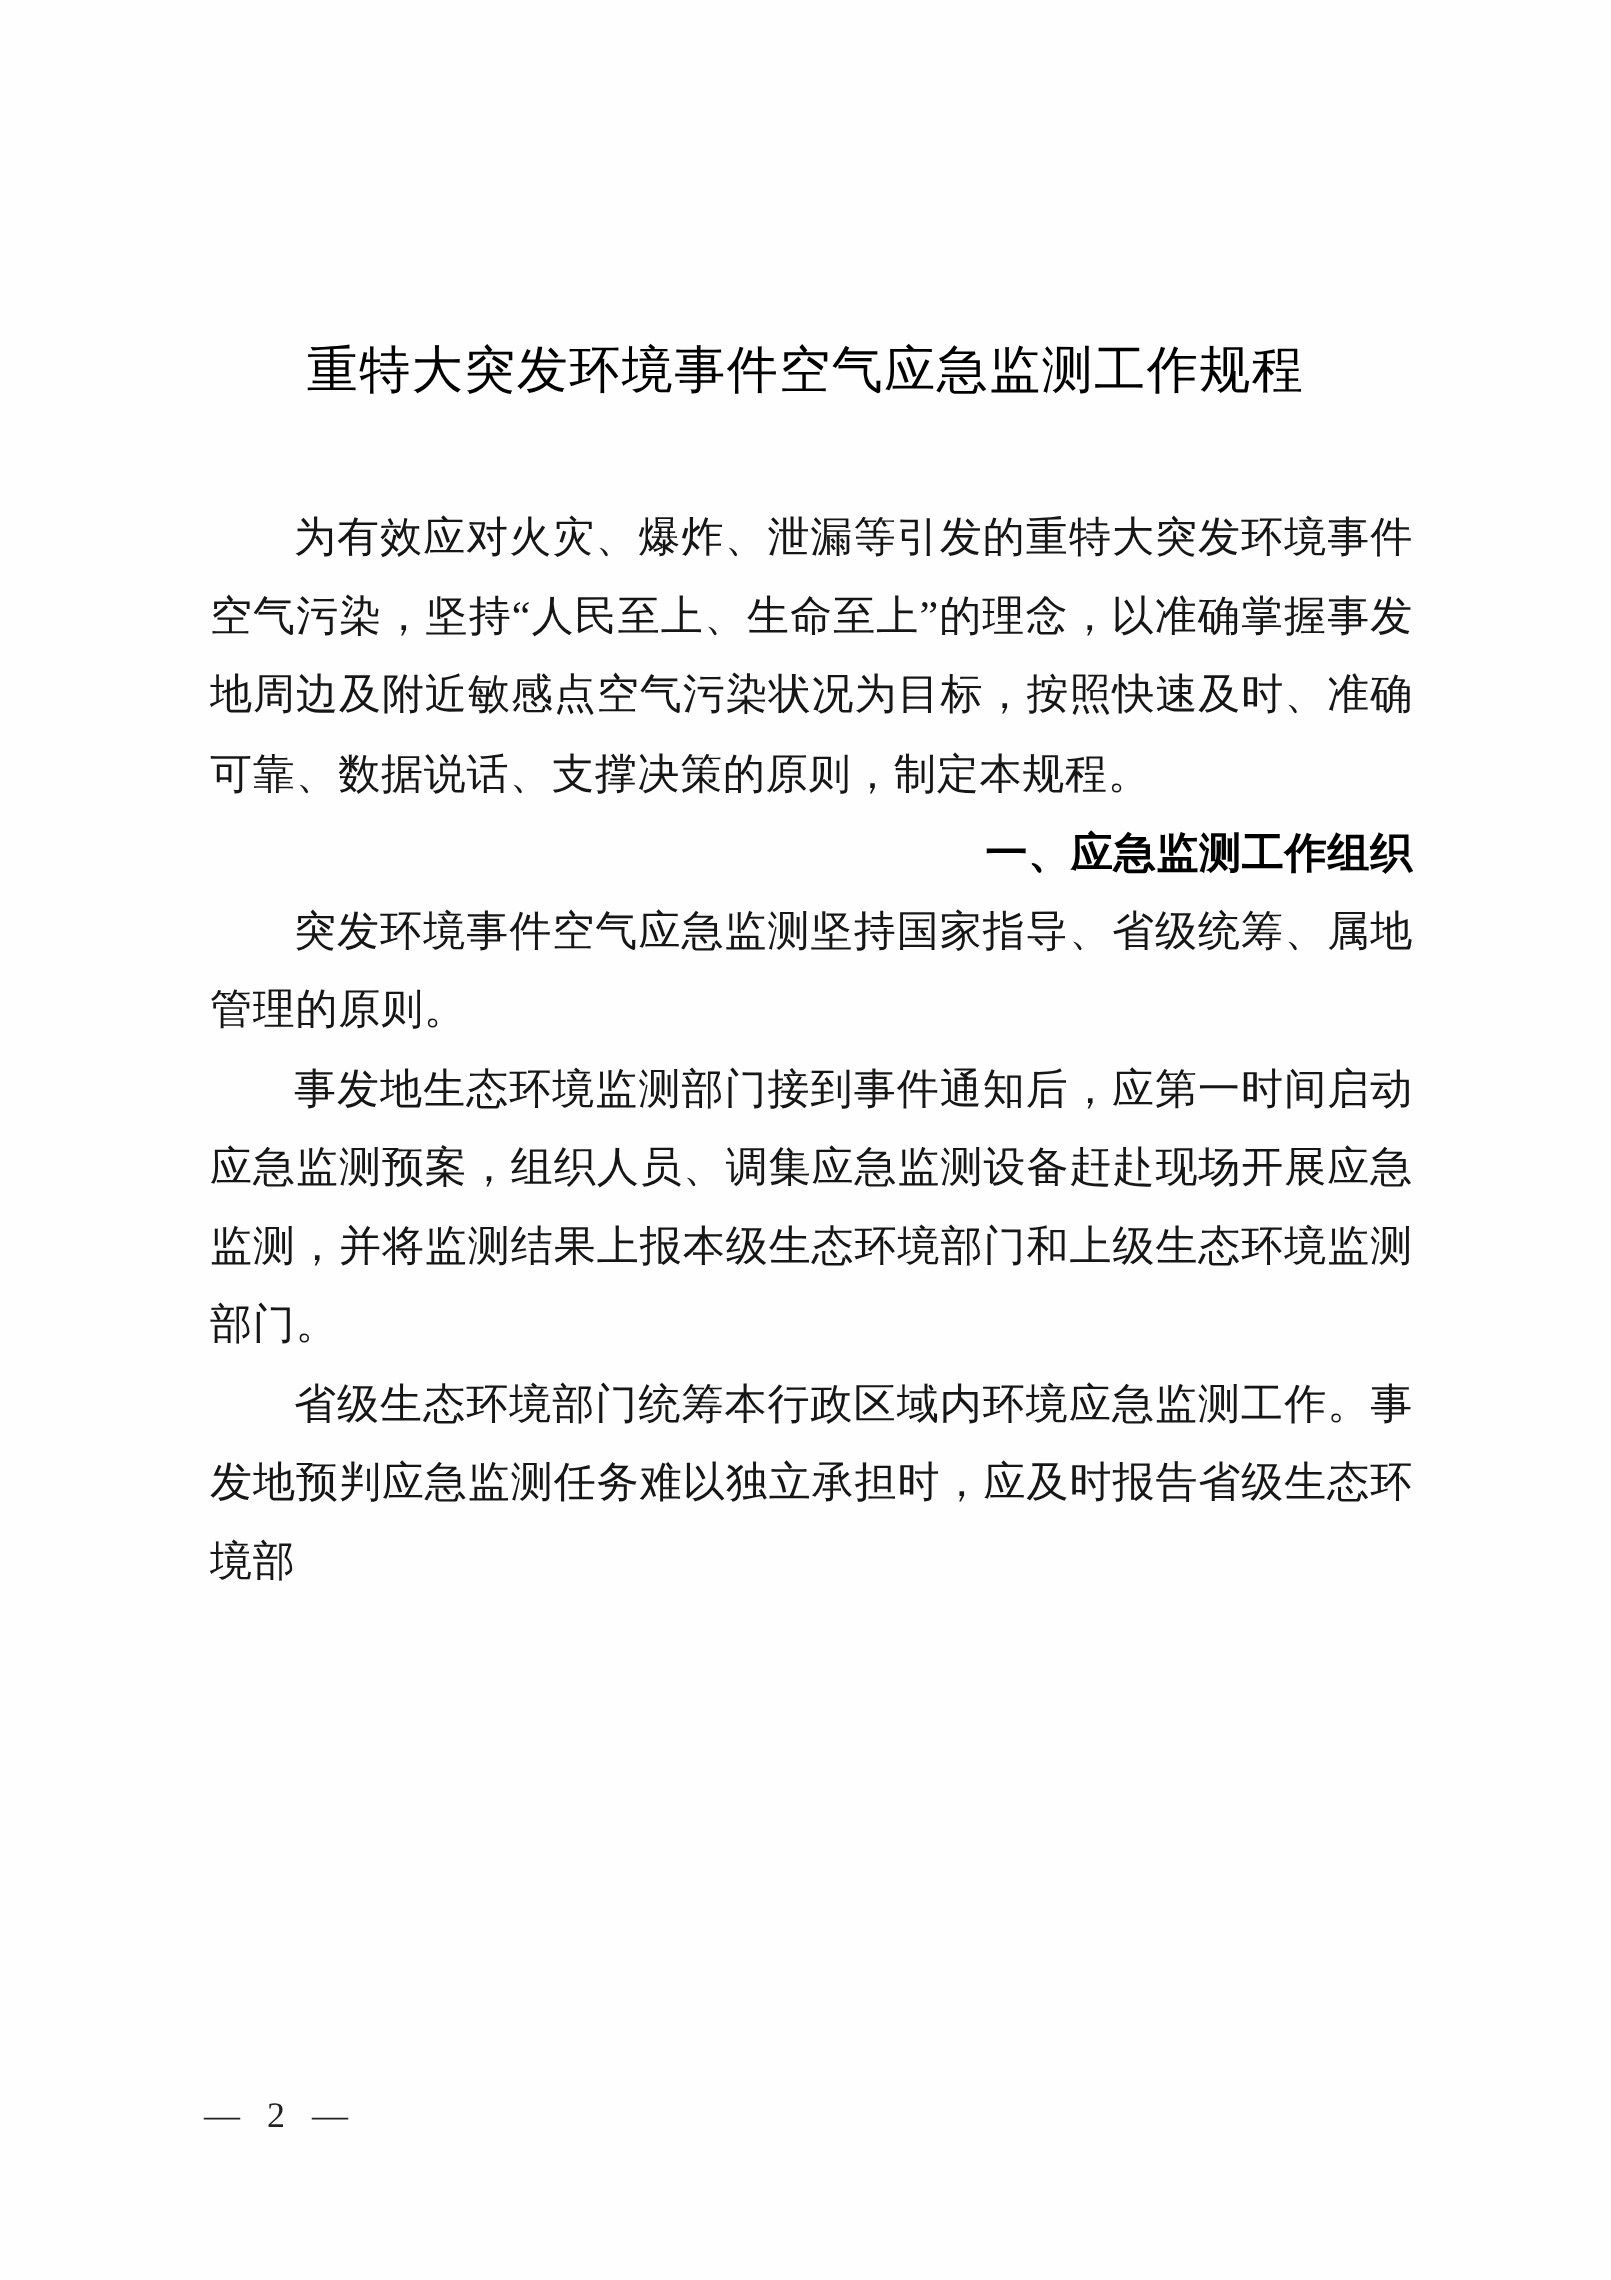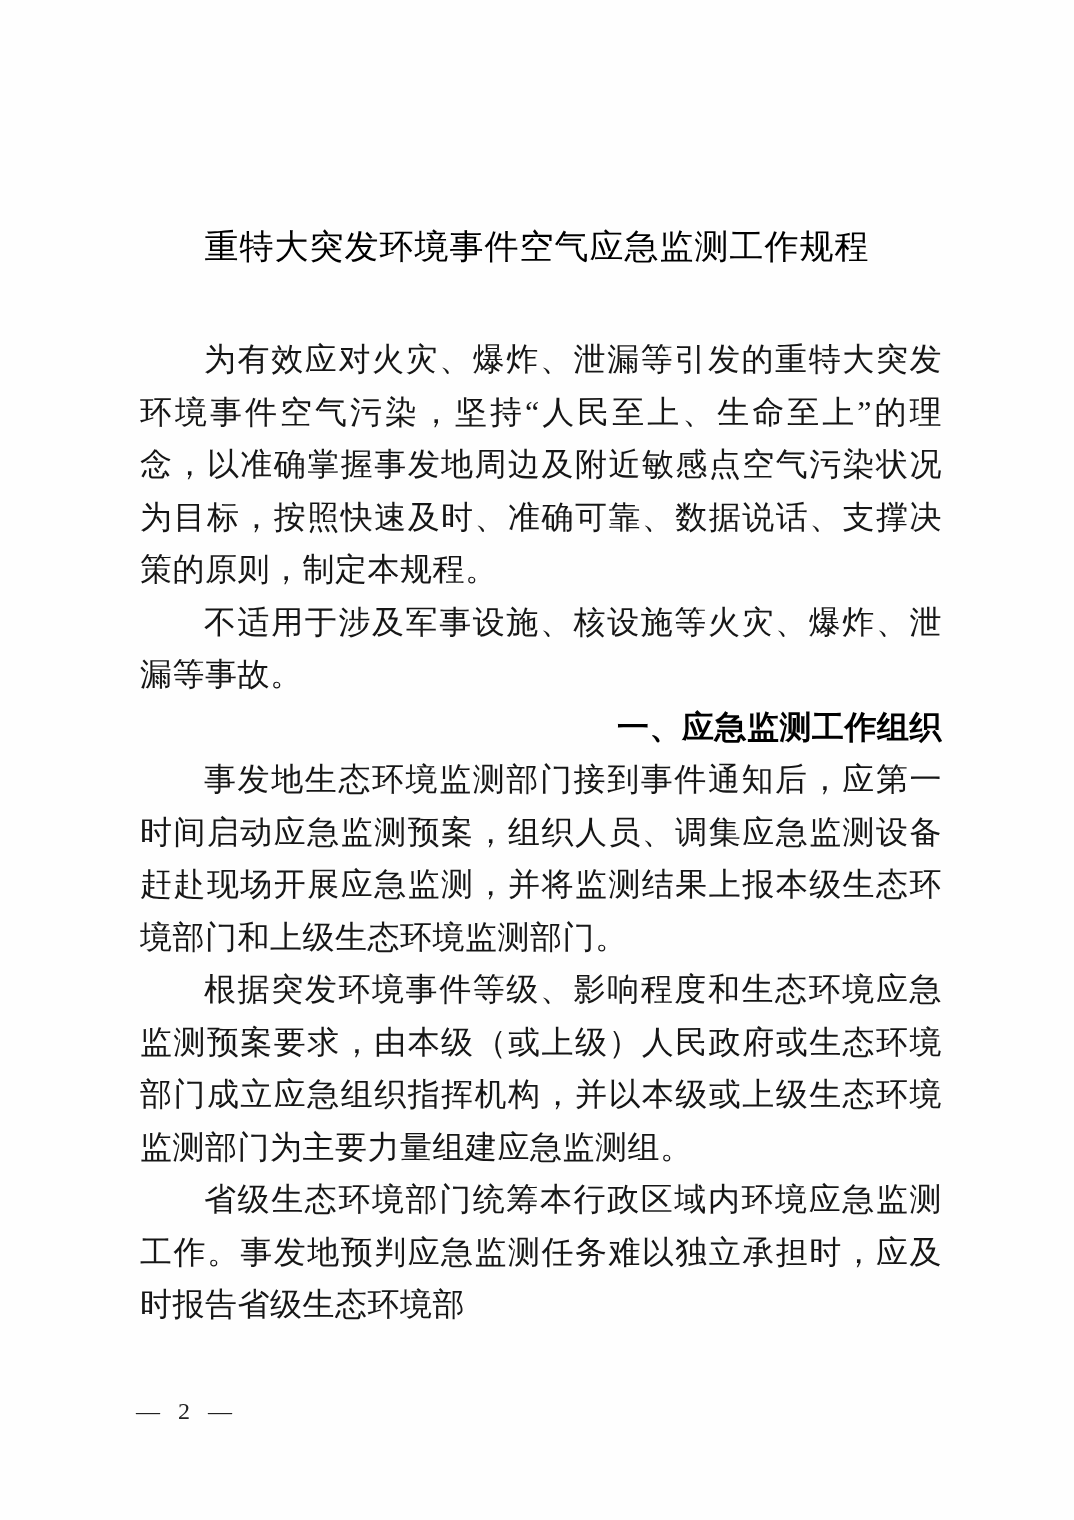--- a/index.html
+++ b/index.html
@@ -30,21 +30,21 @@
     color: #000000;
   }
   .content {
     position: absolute;
     top: 333px;
     left: 140px;
     width: 802px;
   }
   .para {
     margin: 0;
-    font-size: 32px;
+    font-size: 28px;
     line-height: 52.5px;
     text-align: justify;
     text-justify: inter-ideograph;
     text-indent: 2em;
     letter-spacing: 0.5px;
     color: #161616;
   }
   .para.heading {
     font-family: "Liberation Sans", "DejaVu Sans", sans-serif;
     font-weight: 700;
@@ -63,22 +63,21 @@
 </style>
 </head>
 <body>
 
 <div class="page">
 
   <h1 class="doc-title">重特大突发环境事件空气应急监测工作规程</h1>
 
   <div class="content">
     <p class="para body">为有效应对火灾、爆炸、泄漏等引发的重特大突发环境事件空气污染，坚持“人民至上、生命至上”的理念，以准确掌握事发地周边及附近敏感点空气污染状况为目标，按照快速及时、准确可靠、数据说话、支撑决策的原则，制定本规程。</p>
-    <p class="para body">不适用于涉及军事设施、核设施等火灾、爆炸、泄漏等事故。</p>
     <p class="para heading">一、应急监测工作组织</p>
+    <p class="para body">突发环境事件空气应急监测坚持国家指导、省级统筹、属地管理的原则。</p>
     <p class="para body">事发地生态环境监测部门接到事件通知后，应第一时间启动应急监测预案，组织人员、调集应急监测设备赶赴现场开展应急监测，并将监测结果上报本级生态环境部门和上级生态环境监测部门。</p>
-    <p class="para body">根据突发环境事件等级、影响程度和生态环境应急监测预案要求，由本级（或上级）人民政府或生态环境部门成立应急组织指挥机构，并以本级或上级生态环境监测部门为主要力量组建应急监测组。</p>
     <p class="para body">省级生态环境部门统筹本行政区域内环境应急监测工作。事发地预判应急监测任务难以独立承担时，应及时报告省级生态环境部</p>
   </div>
 
   <div class="footer">— 2 —</div>
 
 </div>
 
 </body></html>

